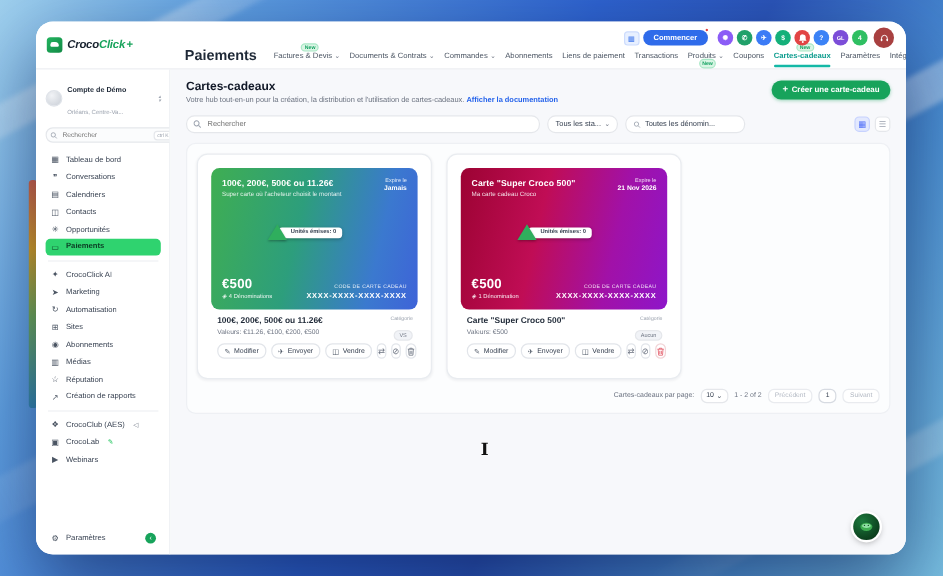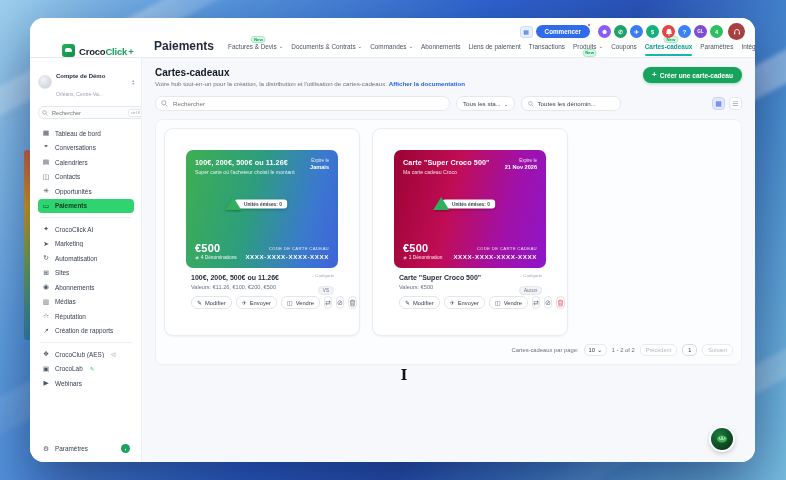--- a/index.html
+++ b/index.html
@@ -14,21 +14,21 @@
   .s2{left:-60px;top:330px;width:380px;height:34px;opacity:.7;}
   .s3{left:560px;top:60px;width:420px;height:30px;opacity:.8;}
   .s4{left:520px;top:380px;width:420px;height:26px;opacity:.6;}
   .rainbow{position:absolute;left:24px;top:150px;width:7px;height:190px;border-radius:3px;opacity:.85;
     background:linear-gradient(180deg,#e4572e,#f0a202 30%,#76b041 60%,#2e86ab);}
   
   .window{position:absolute;left:30px;top:18px;width:725px;height:444px;background:#fff;border-radius:14px;
     box-shadow:0 24px 60px rgba(4,16,60,.5);overflow:hidden;display:flex;flex-direction:column;}
   
   .app-header{height:40px;display:flex;border-bottom:1px solid #e8eaef;background:#fff;flex:0 0 auto;}
-  .logo-area{width:112px;display:flex;align-items:flex-end;gap:4px;padding-left:32px;flex:0 0 auto;}
+  .logo-area{width:112px;display:flex;align-items:center;gap:4px;padding-left:9px;flex:0 0 auto;font-style:italic;}
   .logo-mark{width:13px;height:13px;border-radius:3px;background:linear-gradient(135deg,#23b45f,#128a46);position:relative;flex:0 0 auto;}
   .logo-mark::after{content:"";position:absolute;left:3px;top:4px;width:7px;height:4px;background:#fff;border-radius:2px 3px 1px 1px;}
   .logo-text{font-size:9.5px;font-weight:700;color:#17212e;letter-spacing:-.2px;white-space:nowrap;}
   .logo-text .grn{color:#17a35b;}
   .logo-text .plus{color:#17a35b;font-weight:700;margin-left:1px;}
   .header-right{flex:1;position:relative;min-width:0;}
   .header-top{position:absolute;top:5px;right:10px;display:flex;align-items:center;gap:3px;z-index:3;}
   .launcher{width:13px;height:12px;border-radius:3px;background:#e8f0ff;border:1px solid #cddcfd;color:#2f6bea;
     font-size:6px;display:flex;align-items:center;justify-content:center;}
   .commencer{position:relative;height:13px;border:none;border-radius:7px;background:#2f6bea;color:#fff;
@@ -92,21 +92,21 @@
     padding:0 6px;font-size:6.2px;color:#374151;white-space:nowrap;}
   .f-select .chev{font-size:5.5px;color:#6b7280;font-style:normal;}
   .f-denom{width:100px;}
   .view-toggles{margin-left:auto;display:flex;gap:4px;}
   .vt{width:13px;height:13px;border-radius:4px;border:1px solid #e5e7eb;background:#fff;color:#9ca3af;font-size:7px;
     display:flex;align-items:center;justify-content:center;}
   .vt.active{background:#e3e9fe;border-color:#c7d2fe;color:#4f6ef7;}
   .panel{margin-top:8px;background:#fcfdfe;border:1px solid #eef0f4;border-radius:8px;padding:8px;}
   .cards-row{display:flex;gap:12px;}
   
-  .gift-card{width:196px;background:#fff;border:1px solid #e9ecf0;border-radius:9px;padding:21px;box-shadow:0 1px 2px rgba(16,24,40,.05);}
+  .gift-card{width:196px;background:#fff;border:1px solid #e9ecf0;border-radius:9px;padding:11px;box-shadow:0 1px 2px rgba(16,24,40,.05);}
   .gc-visual{position:relative;height:118px;border-radius:7px;color:#fff;padding:8px 9px;overflow:hidden;}
   .gc1 .gc-visual{background:linear-gradient(103deg,#3fae52 0%,#2d9e7c 42%,#3b79cf 78%,#3e63d8 100%);}
   .gc2 .gc-visual{background:linear-gradient(103deg,#9c0333 0%,#c00d55 38%,#a111a8 72%,#8e16c9 100%);}
   .gc-title{font-size:7.2px;font-weight:700;letter-spacing:.1px;}
   .gc-sub{margin-top:2px;font-size:5.2px;opacity:.85;max-width:115px;line-height:1.35;}
   .gc-expire{position:absolute;top:8px;right:9px;text-align:right;}
   .gc-expire .lab{font-size:4.6px;opacity:.85;}
   .gc-expire .val{font-size:5.6px;font-weight:700;margin-top:1px;}
   .units-pill{position:absolute;left:42%;top:46%;transform:translate(-30%,-50%);background:#fff;color:#374151;
     border-radius:3px;font-size:4.8px;font-weight:600;padding:2px 5px 2px 10px;box-shadow:0 1px 3px rgba(0,0,0,.25);white-space:nowrap;}

